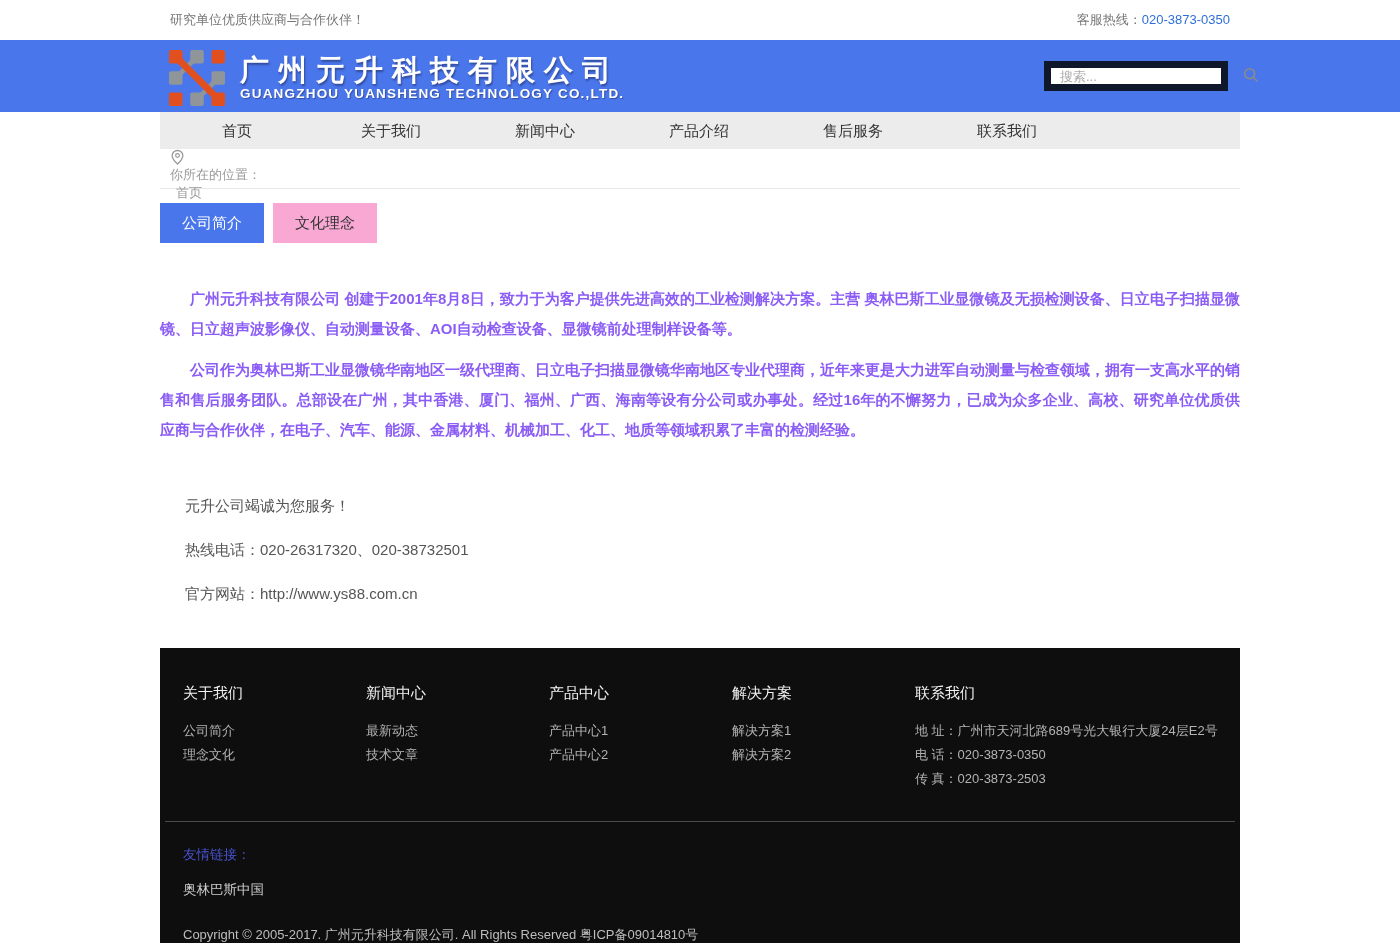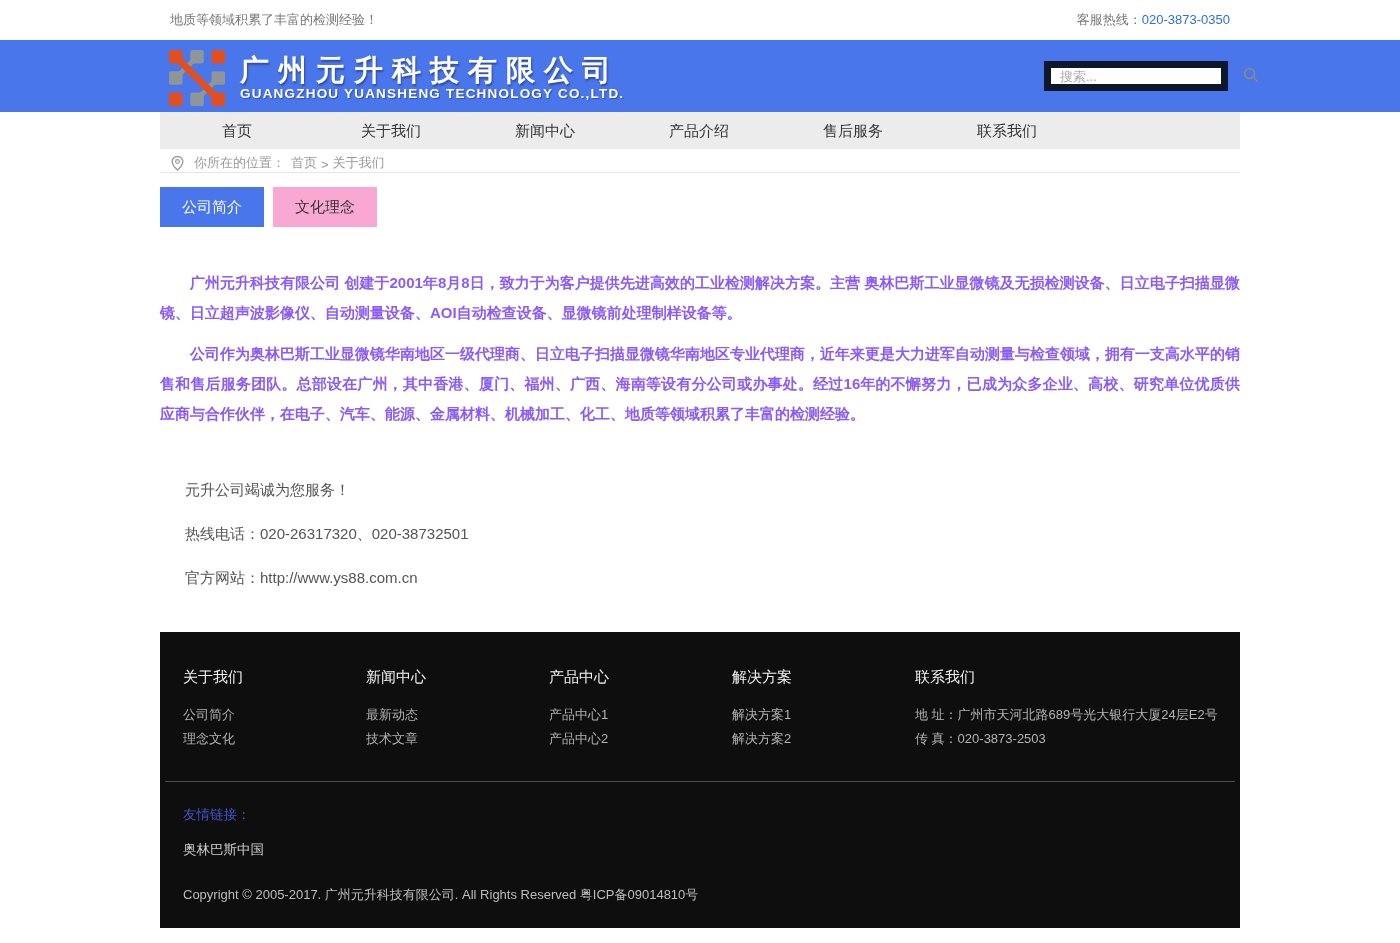--- a/index.html
+++ b/index.html
@@ -29,21 +29,21 @@
                   height:26px; background:transparent; font-family:inherit; }
   .search-input::placeholder { color:#aaa; }
   .search-btn { width:28px; height:28px; border:none; background:transparent; cursor:pointer;
                 display:flex; align-items:center; justify-content:center; }
 
   
   .nav { background:#ececec; height:37px; display:flex; }
   .nav-item { width:154px; text-align:center; line-height:37px; font-size:15px; color:#333; cursor:pointer; }
 
   
-  .breadcrumb { height:24px; display:flex; align-items:flex-end; border-bottom:1px solid #e7e7e7; padding:0 10px; }
+  .breadcrumb { height:40px; display:flex; align-items:flex-start; border-bottom:1px solid #e7e7e7; padding:0 10px;flex-direction:column; }
   .breadcrumb .pin { margin-right:9px; display:flex; align-items:center; }
   .crumb-text { color:#999; font-size:13px; }
   .crumb-link { color:#999; font-size:13px; cursor:pointer; }
   .crumb-sep { color:#999; font-size:13px; margin:0 4px; }
 
   
   .tabs { margin-top:14px; display:flex; gap:9px; }
   .tab { height:40px; padding:0 22px; line-height:40px; font-size:15px; cursor:pointer; }
   .tab.active { background:#4a76ec; color:#fff; }
   .tab.inactive { background:#f9a8d4; color:#333; }
@@ -68,21 +68,21 @@
   .friend-link { color:#cfcfcf; font-size:13.5px; margin-top:17px; display:inline-block; cursor:pointer; }
   .copyright { padding:27px 23px 24px 23px; color:#bdbdbd; font-size:13px; }
 </style>
 </head>
 <body>
 
 <div class="page">
 
   <div class="topbar">
     <div class="container topbar-inner">
-      <span class="welcome">地质等领域积累了丰富的检测经验！</span>
+      <span class="welcome">研究单位优质供应商与合作伙伴！</span>
       <span class="hotline">
         <span>客服热线：</span><span class="num">020-3873-0350</span>
       </span>
     </div>
   </div>
 
   <div class="header">
     <div class="container header-inner">
       <div class="logo-box">
         <svg viewBox="0 0 60 60" width="58" height="58">
@@ -178,20 +178,21 @@
         <span class="fcol-link">产品中心2</span>
       </div>
       <div class="fcol">
         <div class="fcol-title">解决方案</div>
         <span class="fcol-link">解决方案1</span>
         <span class="fcol-link">解决方案2</span>
       </div>
       <div class="fcol contact">
         <div class="fcol-title">联系我们</div>
         <span class="fcol-line">地 址：广州市天河北路689号光大银行大厦24层E2号</span>
+        <span class="fcol-line">电 话：020-3873-0350</span>
         <span class="fcol-line">传 真：020-3873-2503</span>
       </div>
     </div>
 
     <hr class="footer-divider">
 
     <div class="friend-row">
       <div class="friend-label">友情链接：</div>
       <span class="friend-link">奥林巴斯中国</span>
     </div>

